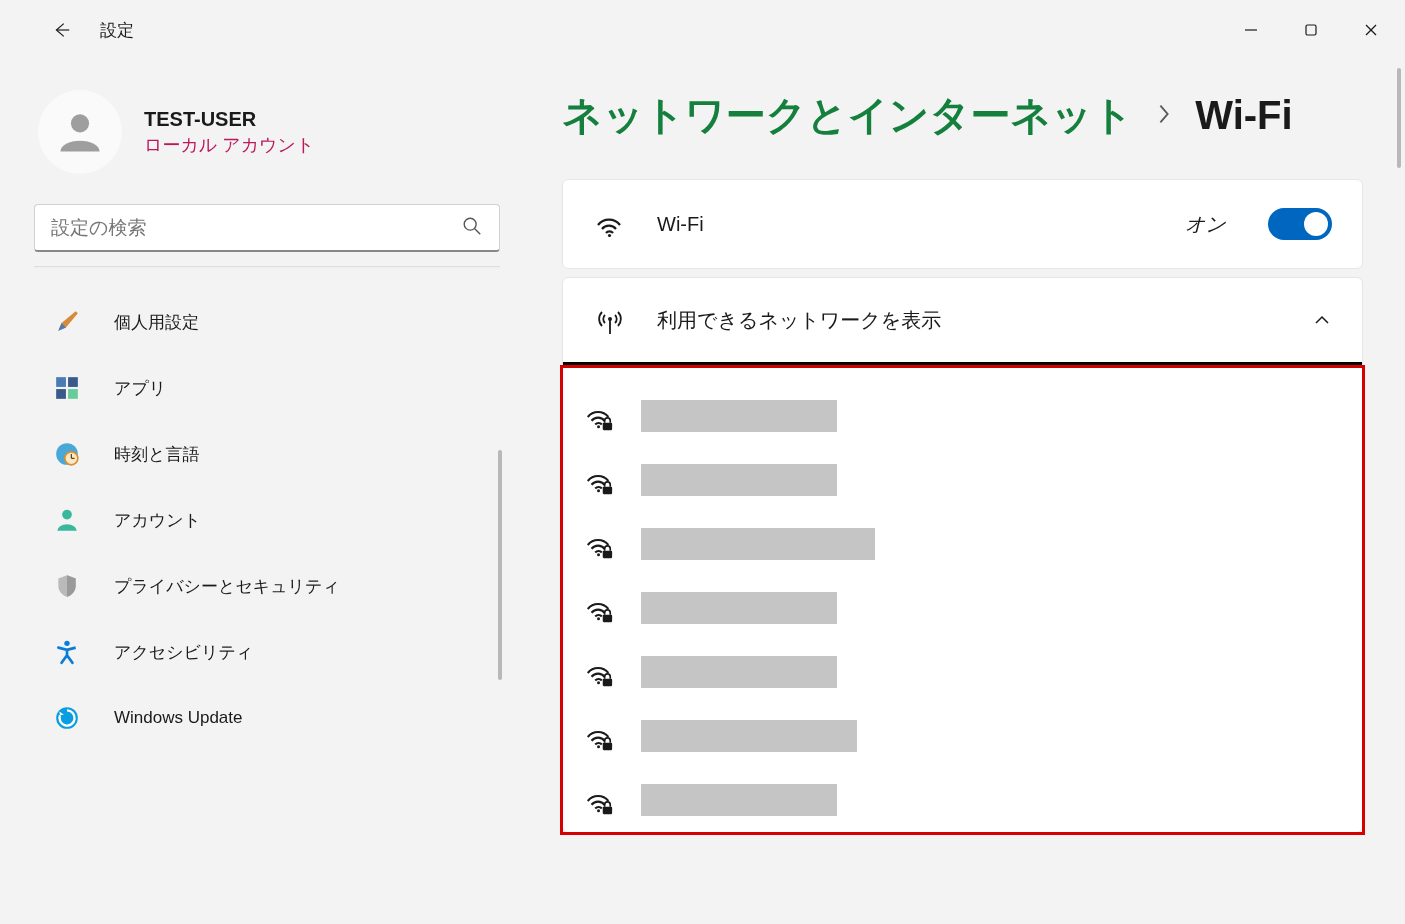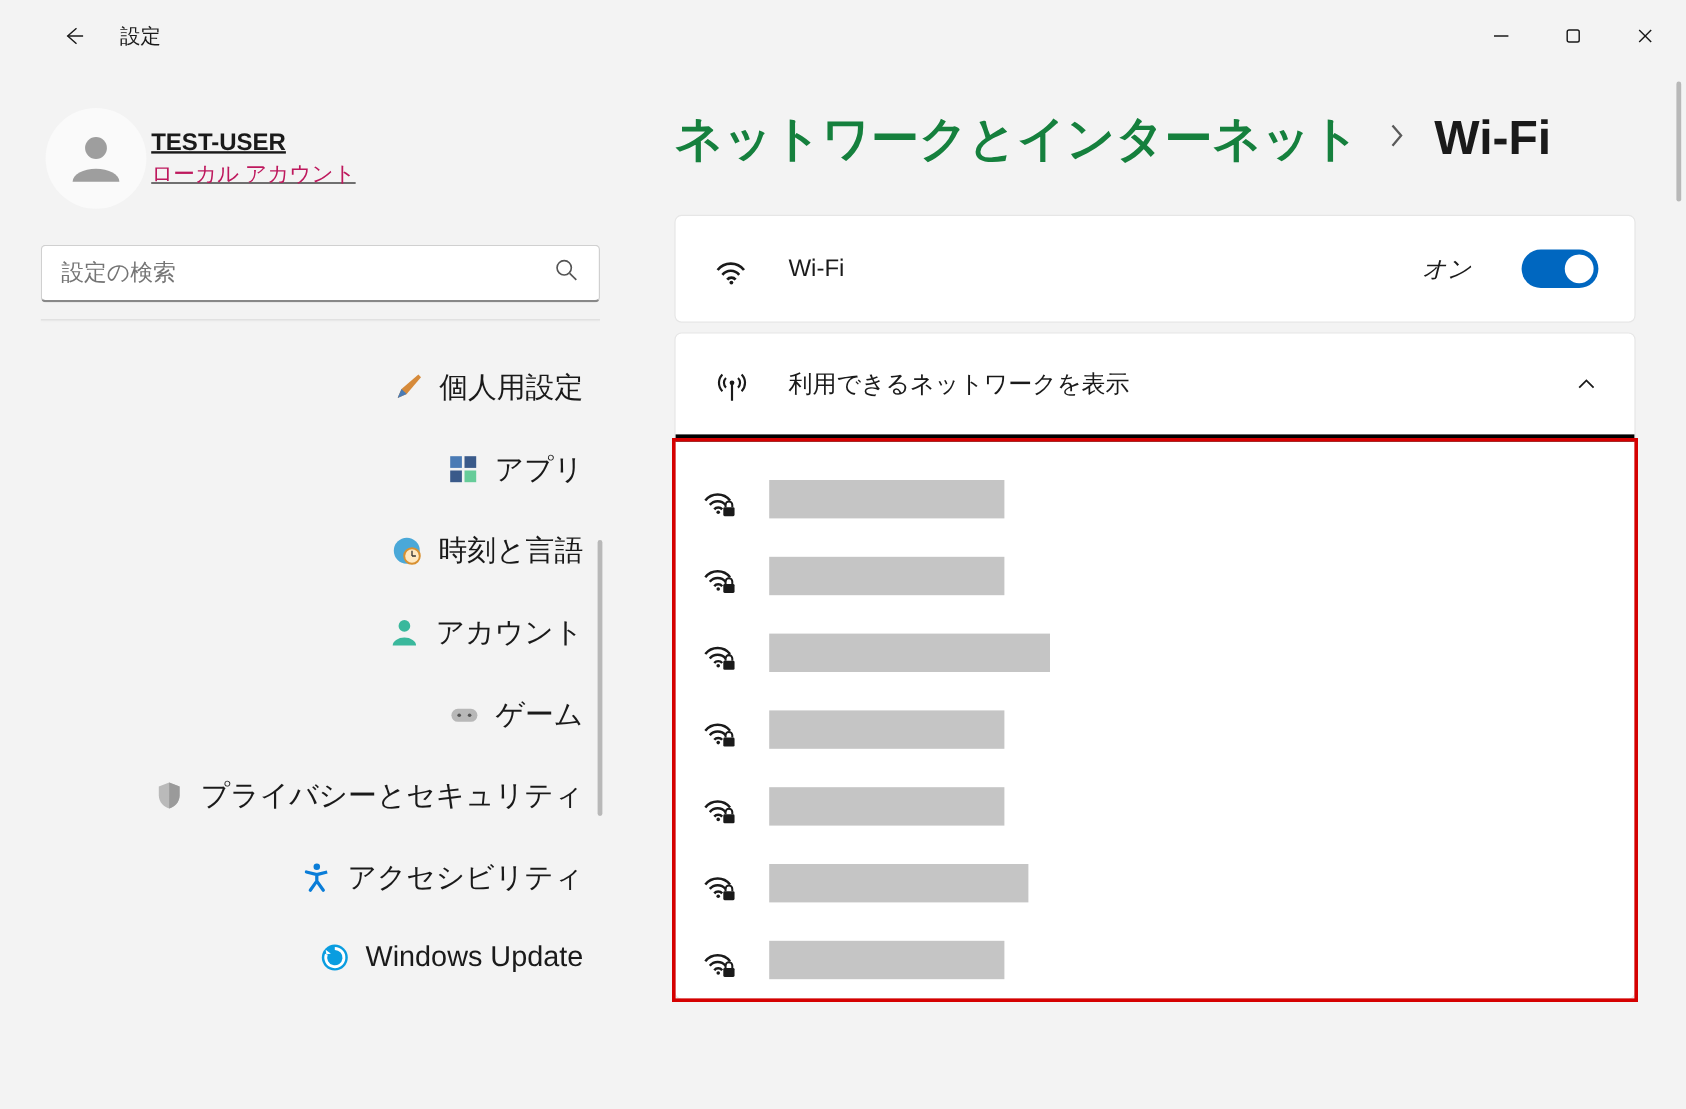--- a/index.html
+++ b/index.html
@@ -53,23 +53,22 @@
 }
 .sidebar {
   width: 520px;
   padding-left: 28px;
   padding-right: 10px;
   position: relative;
 }
 .user-section {
   display: flex;
   align-items: center;
-  gap: 4px;
+  gap: 22px;
   padding: 30px 10px 30px 10px;
-  text-decoration: underline;
 }
 .avatar {
   width: 84px;
   height: 84px;
   border-radius: 50%;
   background: #fafafa;
   display: flex;
   align-items: center;
   justify-content: center;
 }
@@ -107,27 +106,26 @@
   background: #ddd;
   margin: 10px 10px 10px 6px;
   box-shadow: 0 1px 2px rgba(0,0,0,0.04);
 }
 .nav-list {
   margin-top: 24px;
 }
 .nav-item {
   display: flex;
   align-items: center;
-  gap: 11px;
+  gap: 32px;
   padding: 16px 18px;
   border-radius: 6px;
   cursor: pointer;
-  font-size: 24px;
+  font-size: 17px;
   margin: 4px 6px;
-  justify-content: flex-end;
 }
 .nav-icon {
   width: 30px;
   height: 30px;
   display: flex;
   align-items: center;
   justify-content: center;
 }
 .sidebar-scrollbar {
   position: absolute;
@@ -368,30 +366,20 @@
           <svg viewBox="0 0 24 24" width="26" height="26">
               <circle cx="12" cy="7" r="4.5" fill="#3ab89c"></circle>
               <path d="M3 22 a9 6 0 0 1 18 0 z" fill="#3ab89c"></path>
             </svg>
         </span>
         <span>アカウント</span>
       </div>
       <div class="nav-item">
         <span class="nav-icon">
           <svg viewBox="0 0 24 24" width="26" height="26">
-              <rect x="2" y="8" width="20" height="10" rx="5" fill="#b8b8b8"></rect>
-              <circle cx="8" cy="13" r="1.4" fill="#555"></circle>
-              <circle cx="16" cy="13" r="1.4" fill="#555"></circle>
-            </svg>
-        </span>
-        <span>ゲーム</span>
-      </div>
-      <div class="nav-item">
-        <span class="nav-icon">
-          <svg viewBox="0 0 24 24" width="26" height="26">
               <path d="M12 2 L20 5 V12 C20 17 16 21 12 22 C8 21 4 17 4 12 V5 Z" fill="#bababa"></path>
               <path d="M12 2 L20 5 V12 C20 17 16 21 12 22 V2 Z" fill="#9a9a9a"></path>
             </svg>
         </span>
         <span>プライバシーとセキュリティ</span>
       </div>
       <div class="nav-item">
         <span class="nav-icon">
           <svg viewBox="0 0 24 24" width="26" height="26">
               <circle cx="12" cy="4" r="2.5" fill="#0a7dd8"></circle>

